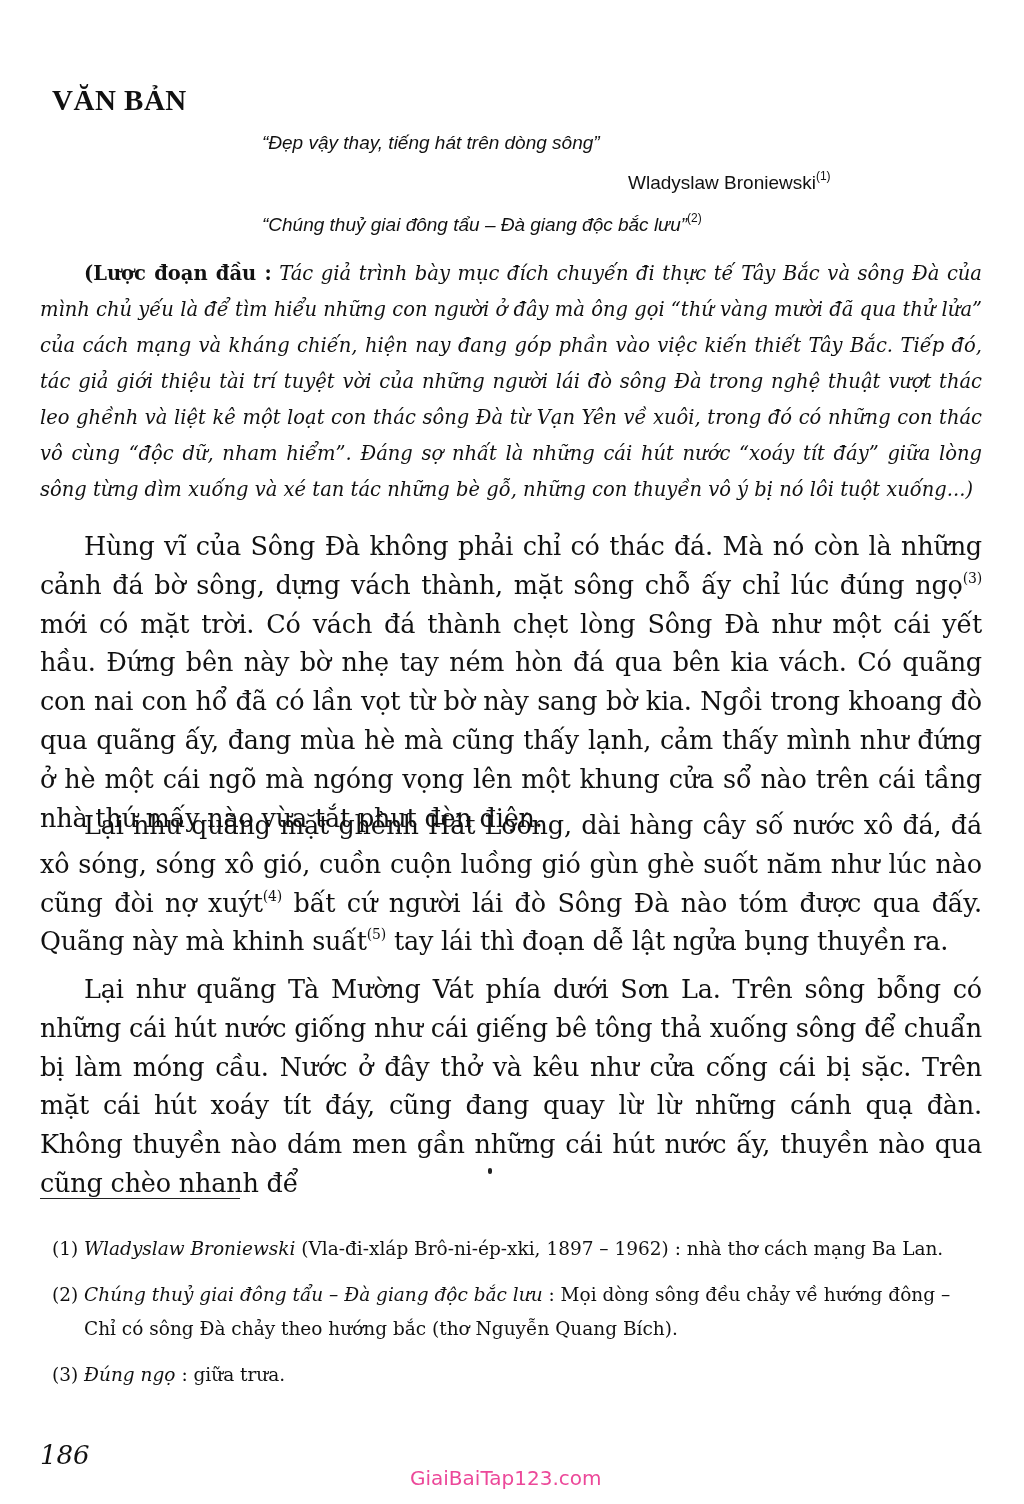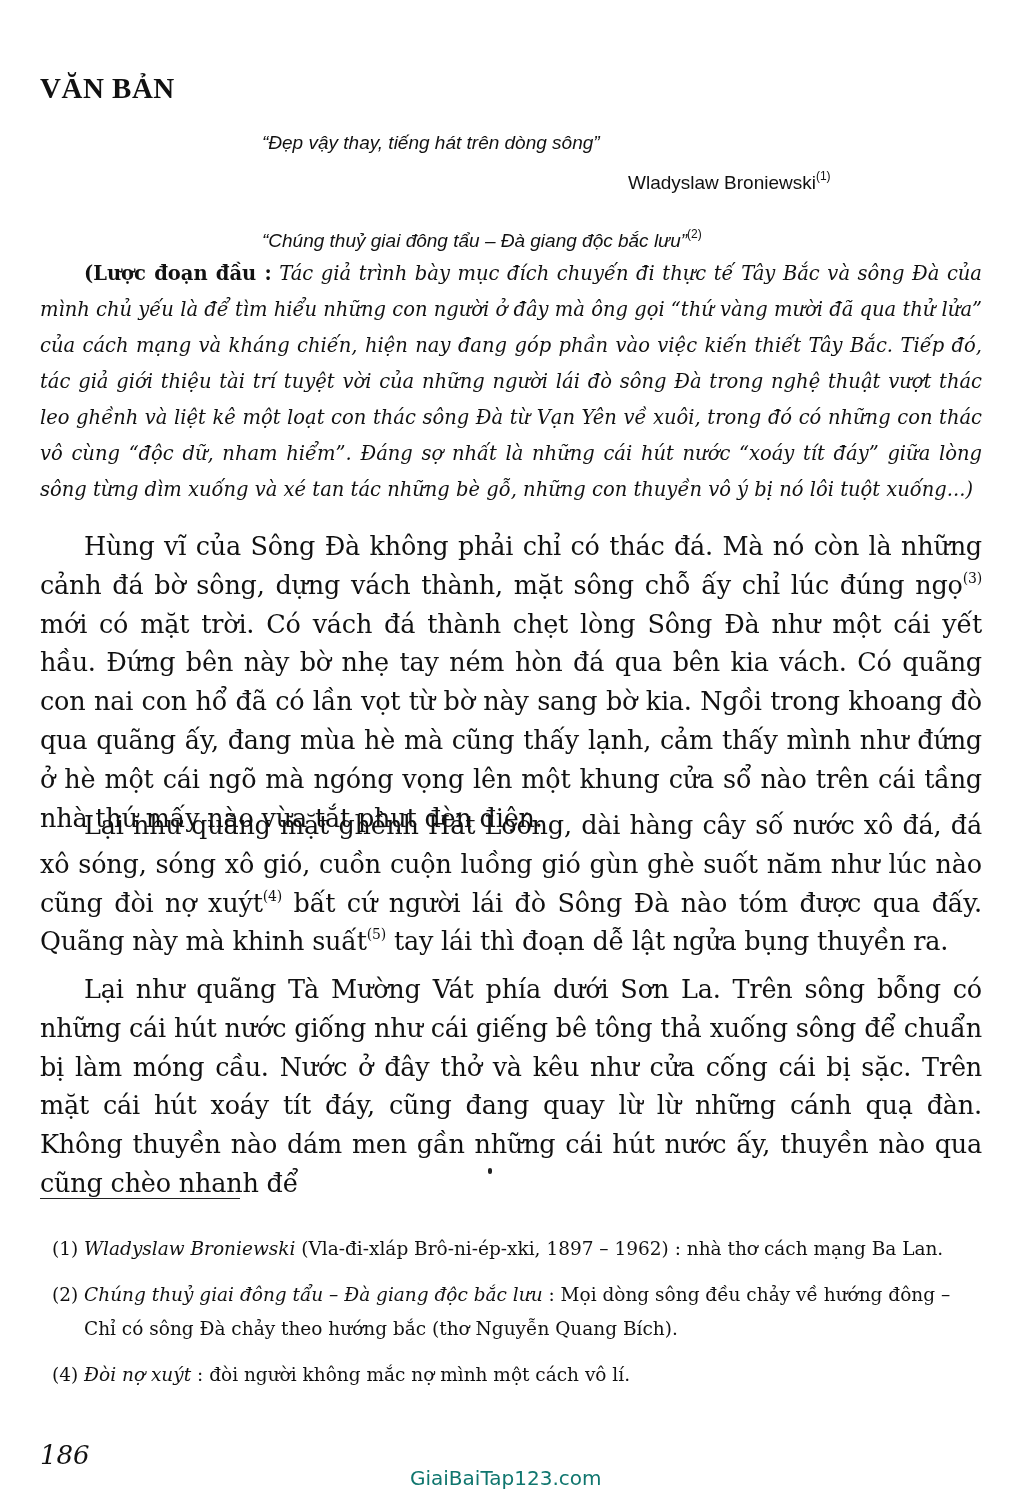--- a/index.html
+++ b/index.html
@@ -3,21 +3,21 @@
 <meta charset="utf-8">
 <style>
   html, body { margin: 0; padding: 0; background: #ffffff; }
   body {
     width: 1024px; height: 1504px; position: relative; overflow: hidden;
     font-family: "DejaVu Serif", serif; color: #111111;
   }
   .heading {
     position: absolute; left: 40px; top: 72px;
     font-family: "Liberation Serif", serif; font-weight: bold;
-    font-size: 29px; letter-spacing: 0.5px; margin: 0;
+    font-size: 29px; letter-spacing: 0.5px; margin: 12px;
   }
   .epi {
     position: absolute; font-size: 19px; white-space: nowrap;
     font-family: Liberation Sans, sans-serif;
   }
   .epi.i { font-style: italic; }
   .epi sup { font-size: 12px; font-style: normal; vertical-align: 9px; line-height: 0; }
   .summary {
     position: absolute; left: 40px; top: 256px; width: 942px;
     font-size: 19.5px; line-height: 36px; font-style: italic;
@@ -39,51 +39,51 @@
     font-size: 18.5px; line-height: 34px; margin: 12px;
     padding-left: 32px; text-indent: -32px;
   }
   .note i { font-style: italic; }
   .pagenum {
     position: absolute; left: 40px; top: 1440px;
     font-size: 26px; font-family: "DejaVu Serif", serif; font-style: italic;
   }
   .watermark {
     position: absolute; left: 410px; top: 1466px;
-    font-family: "DejaVu Sans", sans-serif; font-size: 20px; color: #0f766e;
+    font-family: "DejaVu Sans", sans-serif; font-size: 20px; color: #ec4899;
   }
   .dot { position: absolute; width: 4px; height: 6px; background: #222; border-radius: 2px; }
 </style>
 </head>
 <body>
 
 <h1 class="heading">VĂN BẢN</h1>
 
 <div class="epi i" style="left:262px; top:132px;">
   <span>“Đẹp vậy thay, tiếng hát trên dòng sông”</span>
 </div>
 <div class="epi" style="left:628px; top:172px;">
   <span>Wladyslaw Broniewski</span><sup>(1)</sup>
 </div>
-<div class="epi i" style="left:262px; top:230px;">
+<div class="epi i" style="left:262px; top:214px;">
   <span>“Chúng thuỷ giai đông tẩu – Đà giang độc bắc lưu”</span><sup>(2)</sup>
 </div>
 
 <p class="summary"><b>(Lược đoạn đầu :</b><span> Tác giả trình bày mục đích chuyến đi thực tế Tây Bắc và sông Đà của mình chủ yếu là để tìm hiểu những con người ở đây mà ông gọi “thứ vàng mười đã qua thử lửa” của cách mạng và kháng chiến, hiện nay đang góp phần vào việc kiến thiết Tây Bắc. Tiếp đó, tác giả giới thiệu tài trí tuyệt vời của những người lái đò sông Đà trong nghệ thuật vượt thác leo ghềnh và liệt kê một loạt con thác sông Đà từ Vạn Yên về xuôi, trong đó có những con thác vô cùng “độc dữ, nham hiểm”. Đáng sợ nhất là những cái hút nước “xoáy tít đáy” giữa lòng sông từng dìm xuống và xé tan tác những bè gỗ, những con thuyền vô ý bị nó lôi tuột xuống...)</span></p>
 
 <p class="body-p" style="top:527px;"><span>Hùng vĩ của Sông Đà không phải chỉ có thác đá. Mà nó còn là những cảnh đá bờ sông, dựng vách thành, mặt sông chỗ ấy chỉ lúc đúng ngọ</span><sup>(3)</sup><span> mới có mặt trời. Có vách đá thành chẹt lòng Sông Đà như một cái yết hầu. Đứng bên này bờ nhẹ tay ném hòn đá qua bên kia vách. Có quãng con nai con hổ đã có lần vọt từ bờ này sang bờ kia. Ngồi trong khoang đò qua quãng ấy, đang mùa hè mà cũng thấy lạnh, cảm thấy mình như đứng ở hè một cái ngõ mà ngóng vọng lên một khung cửa sổ nào trên cái tầng nhà thứ mấy nào vừa tắt phụt đèn điện.</span></p>
 
 <p class="body-p" style="top:806px;"><span>Lại như quãng mặt ghềnh Hát Loóng, dài hàng cây số nước xô đá, đá xô sóng, sóng xô gió, cuồn cuộn luồng gió gùn ghè suốt năm như lúc nào cũng đòi nợ xuýt</span><sup>(4)</sup><span> bất cứ người lái đò Sông Đà nào tóm được qua đấy. Quãng này mà khinh suất</span><sup>(5)</sup><span> tay lái thì đoạn dễ lật ngửa bụng thuyền ra.</span></p>
 
 <p class="body-p" style="top:970px;"><span>Lại như quãng Tà Mường Vát phía dưới Sơn La. Trên sông bỗng có những cái hút nước giống như cái giếng bê tông thả xuống sông để chuẩn bị làm móng cầu. Nước ở đây thở và kêu như cửa cống cái bị sặc. Trên mặt cái hút xoáy tít đáy, cũng đang quay lừ lừ những cánh quạ đàn. Không thuyền nào dám men gần những cái hút nước ấy, thuyền nào qua cũng chèo nhanh để</span></p>
 
 <div class="dot" style="left:488px; top:1168px;"></div>
 
 <div class="rule"></div>
 
 <div class="notes">
   <p class="note"><span>(1)</span> <i>Wladyslaw Broniewski</i><span> (Vla-đi-xláp Brô-ni-ép-xki, 1897 – 1962) : nhà thơ cách mạng Ba Lan.</span></p>
   <p class="note"><span>(2)</span> <i>Chúng thuỷ giai đông tẩu – Đà giang độc bắc lưu</i><span> : Mọi dòng sông đều chảy về hướng đông – Chỉ có sông Đà chảy theo hướng bắc (thơ Nguyễn Quang Bích).</span></p>
-  <p class="note"><span>(4)</span> <i>Đòi nợ xuýt</i><span> : đòi người không mắc nợ mình một cách vô lí.</span></p>
+  <p class="note"><span>(3)</span> <i>Đúng ngọ</i><span> : giữa trưa.</span></p>
 </div>
 
 <div class="pagenum">186</div>
 <div class="watermark">GiaiBaiTap123.com</div>
 
 </body></html>

